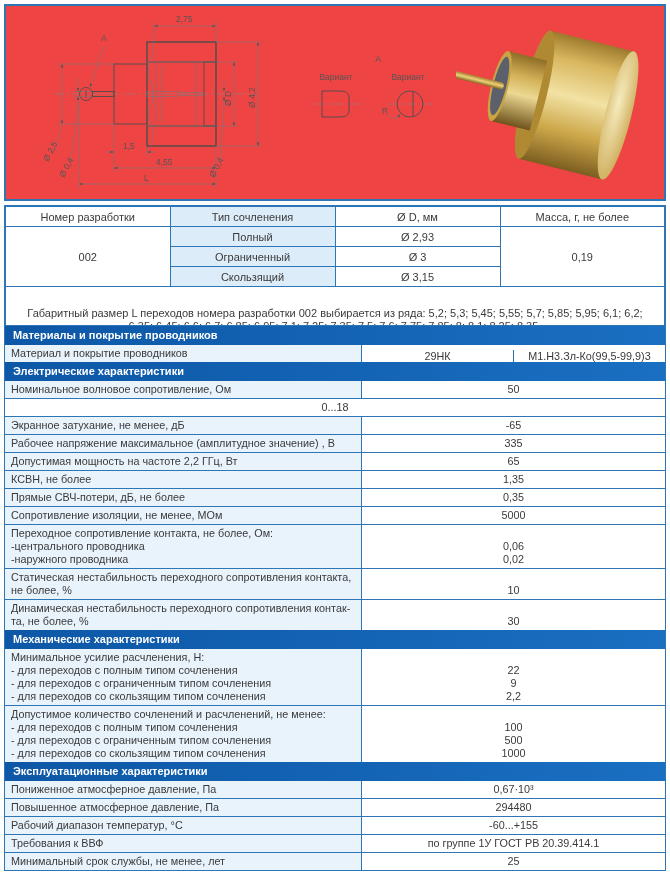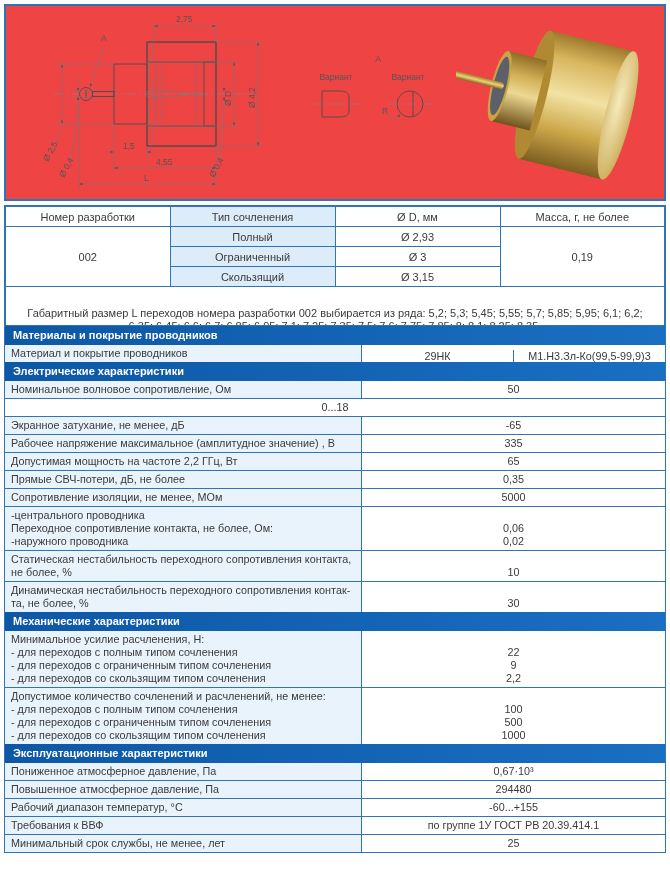--- a/index.html
+++ b/index.html
@@ -260,38 +260,46 @@
       <div class="spec-row">
         <div class="spec-label">
           <div class="ln">Допустимая мощность на частоте 2,2 ГГц, Вт</div>
         </div>
         <div class="spec-vals">
           <div class="ln">65</div>
         </div>
       </div>
       <div class="spec-row">
         <div class="spec-label">
+          <div class="ln">КСВН, не более</div>
+        </div>
+        <div class="spec-vals">
+          <div class="ln">1,35</div>
+        </div>
+      </div>
+      <div class="spec-row">
+        <div class="spec-label">
           <div class="ln">Прямые СВЧ-потери, дБ, не более</div>
         </div>
         <div class="spec-vals">
           <div class="ln">0,35</div>
         </div>
       </div>
       <div class="spec-row">
         <div class="spec-label">
           <div class="ln">Сопротивление изоляции, не менее, МОм</div>
         </div>
         <div class="spec-vals">
           <div class="ln">5000</div>
         </div>
       </div>
       <div class="spec-row">
         <div class="spec-label">
+          <div class="ln">Переходное сопротивление контакта, не более, Ом:</div>
           <div class="ln">-центрального проводника</div>
-          <div class="ln">Переходное сопротивление контакта, не более, Ом:</div>
           <div class="ln">-наружного проводника</div>
         </div>
         <div class="spec-vals">
           <div class="ln"></div>
           <div class="ln">0,06</div>
           <div class="ln">0,02</div>
         </div>
       </div>
       <div class="spec-row">
         <div class="spec-label">

